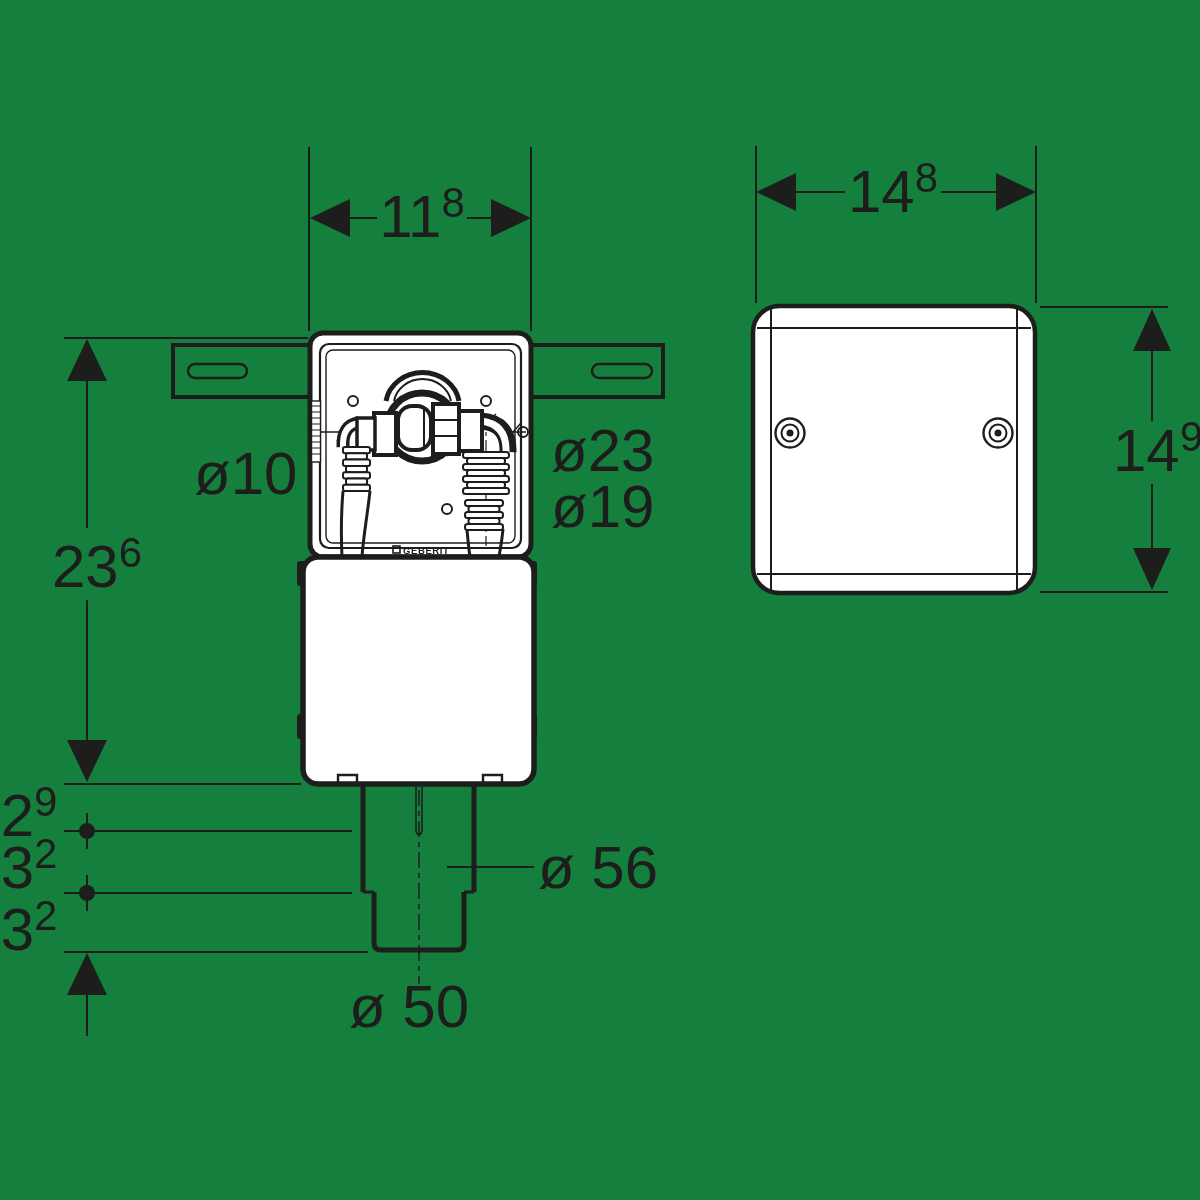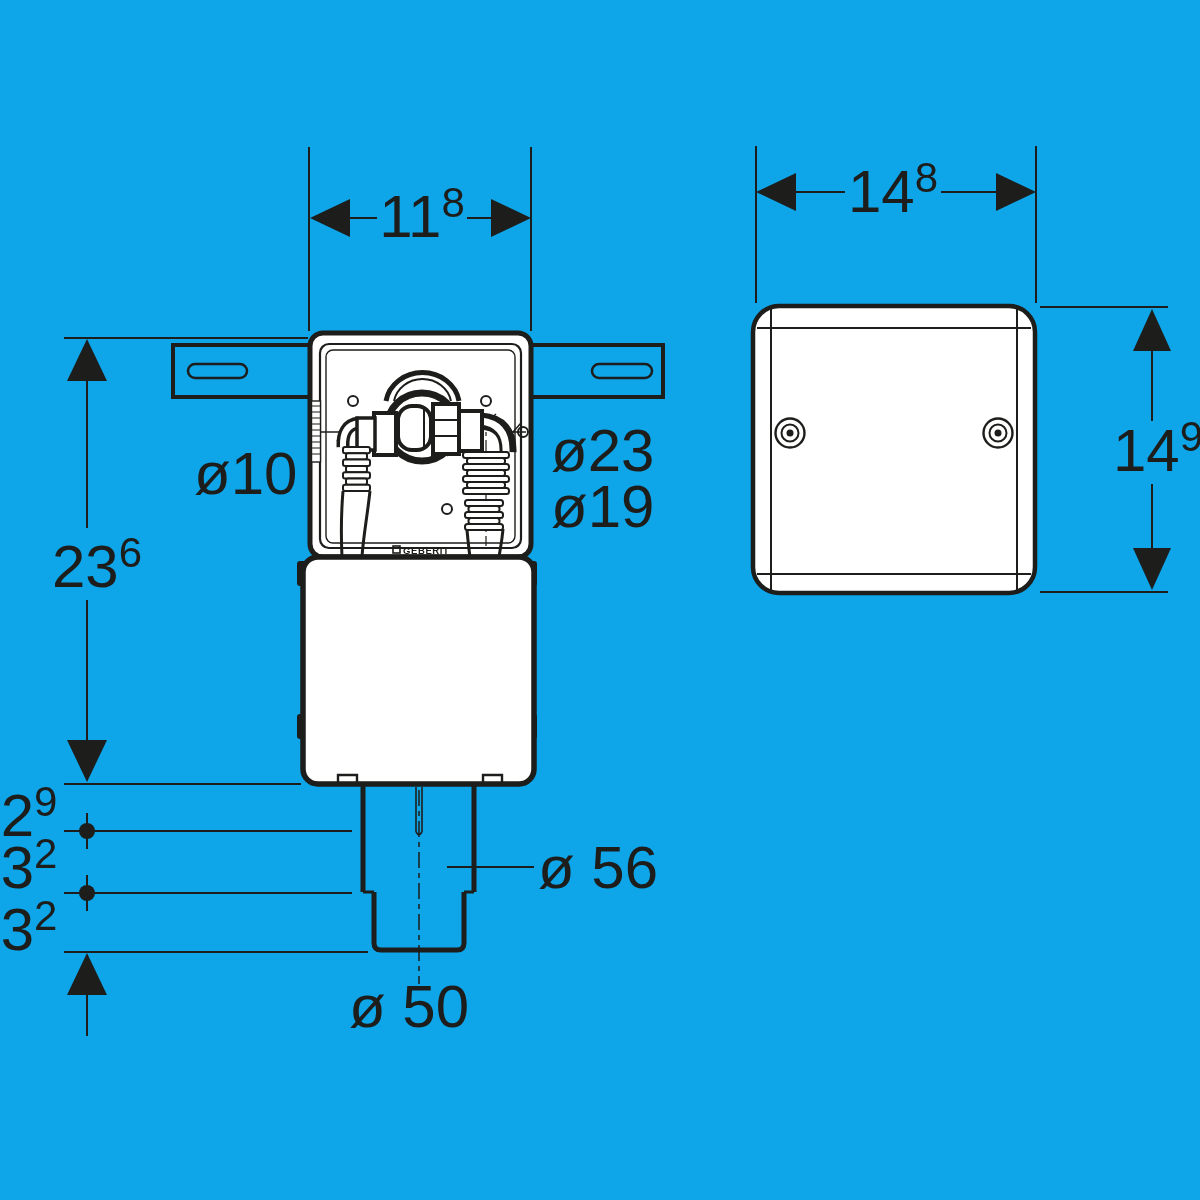--- a/index.html
+++ b/index.html
@@ -1,16 +1,16 @@
 <!DOCTYPE html>
 <html><head>
 <meta charset="utf-8">
 <style>
   html,body{margin:0;padding:0;background:#ffffff;}
-  .canvas{width:1200px;height:1200px;background:#0ea5e9;position:relative;}
+  .canvas{width:1200px;height:1200px;background:#15803d;position:relative;}
   svg text{font-family:"Liberation Sans", sans-serif;fill:#1d1d1b;}
   .dim{font-size:60px;}
   .sup{font-size:42px;}
   .brand{font-size:9.5px;font-weight:bold;letter-spacing:.6px;}
   .ink{stroke:#1d1d1b;}
   .nofill{fill:none;}
   .white{fill:#ffffff;}
   .solid{fill:#1d1d1b;}
 </style>
 </head>

